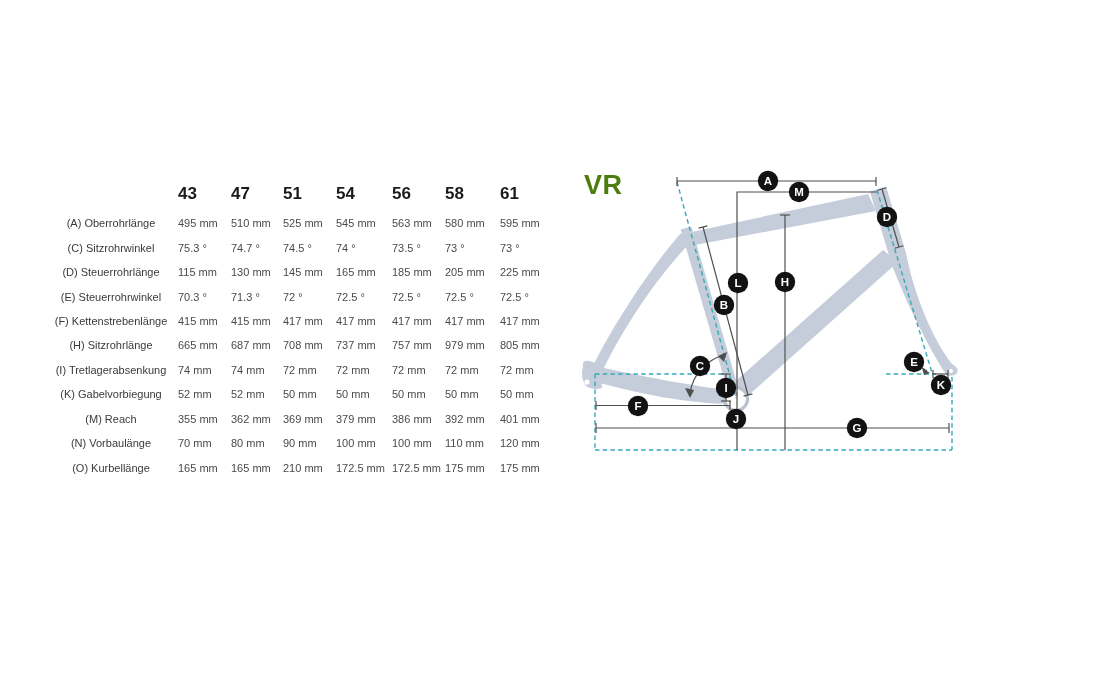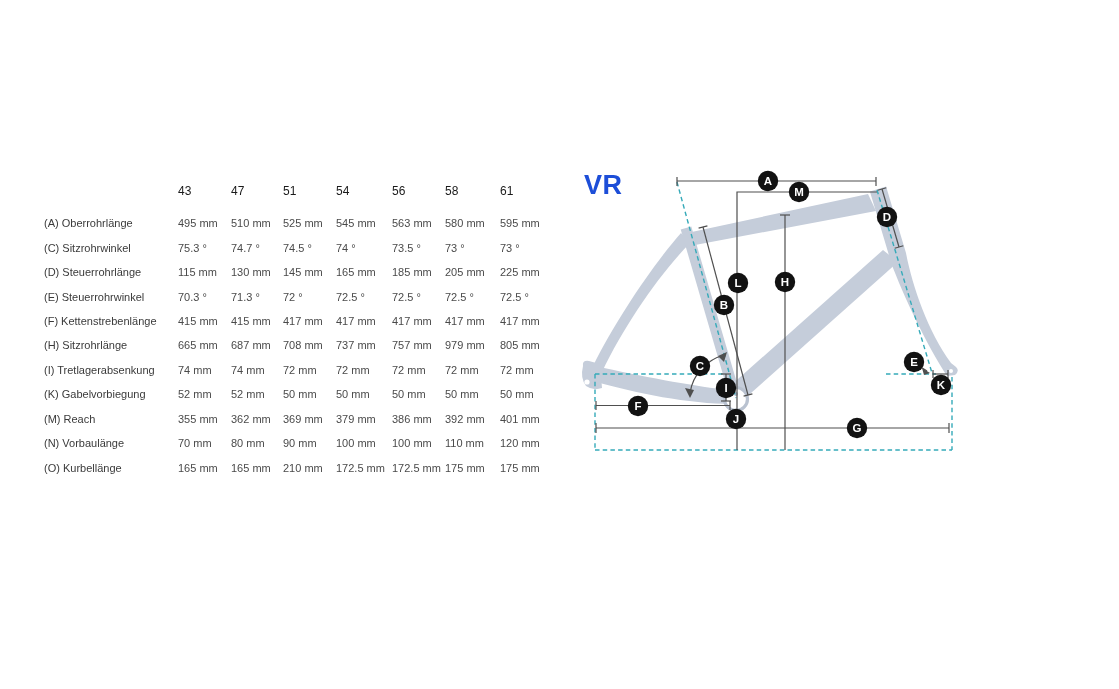--- a/index.html
+++ b/index.html
@@ -9,27 +9,27 @@
   }
   
   .geo-table { position:absolute; left:44px; top:184px; }
   .g-row {
     display:grid;
     grid-template-columns:134px 53px 52px 53px 56px 53px 55px 60px;
     align-items:center; height:24.45px; font-size:11px; color:#4a4a4a;
     white-space:nowrap;
   }
   .g-row.head { height:14px; margin-bottom:13px; }
-  .g-row.head .g-cell { font-weight:normal; color:#1a1a1a; font-size:12px; }
+  .g-row.head .g-cell { font-weight:bold; color:#1a1a1a; font-size:17px; }
   .g-cell { text-align:left; }
-  .g-cell.label { color:#3a3a3a; }
+  .g-cell.label { color:#3a3a3a;text-align:center; }
   
   .vr-title {
     position:absolute; left:584px; top:170px;
-    font-size:27px; font-weight:800; color:#1d4ed8; letter-spacing:0.5px;
+    font-size:27px; font-weight:800; color:#4d7c0f; letter-spacing:0.5px;
   }
   svg.diagram { position:absolute; left:0; top:0; }
   .frame { fill:#c5cdda; stroke:none; }
   .dashed { stroke:#35aab9; stroke-width:1.4; fill:none; stroke-dasharray:4.5 3.2; }
   .meas  { stroke:#4f4f4f; stroke-width:1.2; fill:none; }
   .meas-fill { fill:#4f4f4f; stroke:none; }
   .marker circle { fill:#121212; }
   .marker text {
     fill:#ffffff; font-family:"Liberation Sans", sans-serif;
     font-size:11.5px; font-weight:bold; text-anchor:middle;

